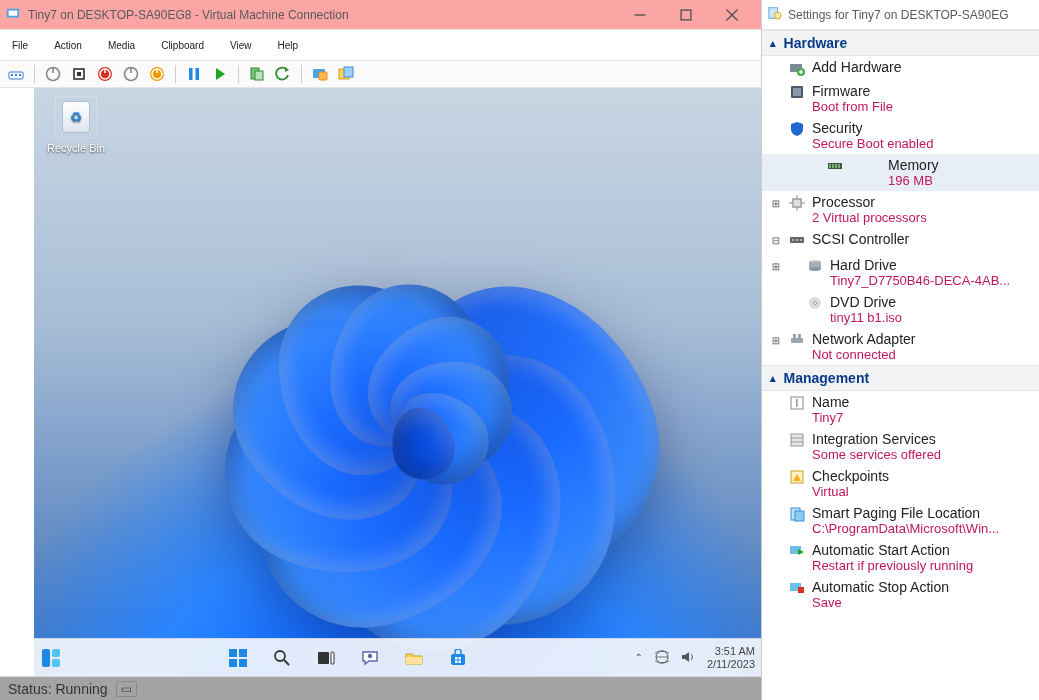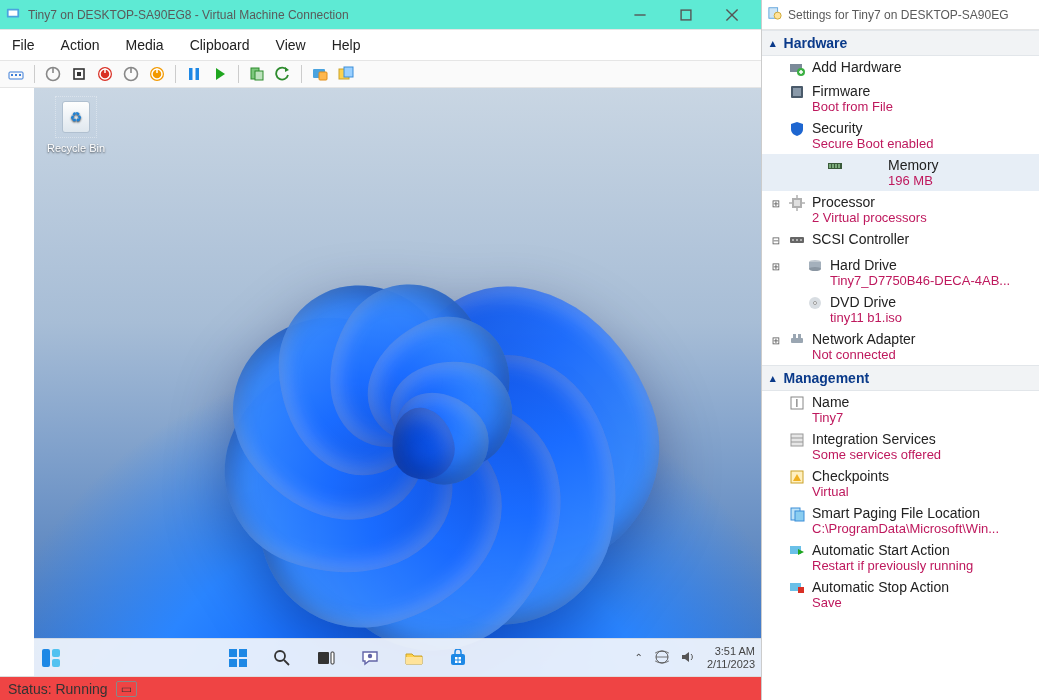--- a/index.html
+++ b/index.html
@@ -2,27 +2,27 @@
 <html><head>
 <meta charset="utf-8">
 <style>
 * { margin:0; padding:0; box-sizing:border-box; font-family:"Segoe UI",Tahoma,sans-serif; }
 body { width:1039px; height:700px; overflow:hidden; background:#fff; display:flex; font-size:13px; color:#222; }
 
 
 .vm-window { width:762px; height:700px; display:flex; flex-direction:column; border-right:1px solid #ccc; }
 
 
-.titlebar { height:30px; display:flex; align-items:center; padding:0 6px; background:#5eead4; color:#5a5a5a; font-size:12px; border-bottom:1px solid #e5e5e5; }
+.titlebar { height:30px; display:flex; align-items:center; padding:0 6px; background:#fca5a5; color:#5a5a5a; font-size:12px; border-bottom:1px solid #e5e5e5; }
 .titlebar .app-icon { width:16px; height:16px; margin-right:6px; }
 .titlebar .title { flex:1; }
 .titlebar .win-btn { width:46px; height:30px; display:flex; align-items:center; justify-content:center; color:#666; }
 
 
-.menubar { height:30px; display:flex; align-items:center; padding:0 8px; gap:18px; background:#fff; color:#222; font-size:14px; }
+.menubar { height:30px; display:flex; align-items:center; padding:0 8px; gap:18px; background:#fff; color:#222; font-size:10px; }
 .menubar span { padding:2px 4px; }
 
 
 .toolbar { height:28px; display:flex; align-items:center; padding:0 6px; gap:6px; border-top:1px solid #e5e5e5; border-bottom:1px solid #e5e5e5; background:#fafafa; }
 .tb-sep { width:1px; height:18px; background:#ccc; margin:0 2px; }
 .tb-btn { width:20px; height:20px; display:flex; align-items:center; justify-content:center; border-radius:2px; }
 .tb-btn svg, .tb-btn span { display:block; }
 
 
 .vm-viewport { flex:1; position:relative; overflow:hidden; background:
@@ -53,21 +53,21 @@
 
 
 .taskbar { position:absolute; left:0; right:0; bottom:0; height:38px; display:flex; align-items:center; padding:0 6px; background:rgba(243,246,252,.92); border-top:1px solid rgba(0,0,0,.08);}
 .task-left{display:flex;align-items:center;gap:4px;}
 .task-center{flex:1;display:flex;align-items:center;justify-content:center;gap:22px;}
 .task-right{display:flex;align-items:center;gap:12px;color:#444;font-size:11px;}
 .tbicon{width:22px;height:22px;display:flex;align-items:center;justify-content:center;}
 .clock{display:flex;flex-direction:column;align-items:flex-end;line-height:1.1;font-size:11px;}
 
 
-.statusbar { height:24px; display:flex; align-items:center; padding:0 8px; background:#ef4444; border-top:1px solid #ddd; font-size:14px; color:#333;text-align:center;}
+.statusbar { height:24px; display:flex; align-items:center; padding:0 8px; background:#a3a3a3; border-top:1px solid #ddd; font-size:14px; color:#333;text-align:center;}
 .statusbar .pill { border:1px solid #888; border-radius:2px; padding:0 4px; margin-left:8px; font-size:12px;}
 
 
 .settings-window { flex:1; display:flex; flex-direction:column; background:#fff; }
 .settings-title { height:30px; display:flex; align-items:center; padding:0 6px; font-size:12px; color:#5a5a5a; border-bottom:1px solid #e5e5e5;}
 .settings-title .app-icon{margin-right:6px;}
 
 .tree { flex:1; overflow-y:auto; font-size:14px;}
 .section-header { display:flex; align-items:center; gap:8px; padding:4px 8px; background:#f1f3f5; border-top:1px solid #e2e6ea; border-bottom:1px solid #e2e6ea; color:#0a3a8a; font-weight:600;}
 .section-header .chev { color:#0a3a8a; font-size:11px;}

